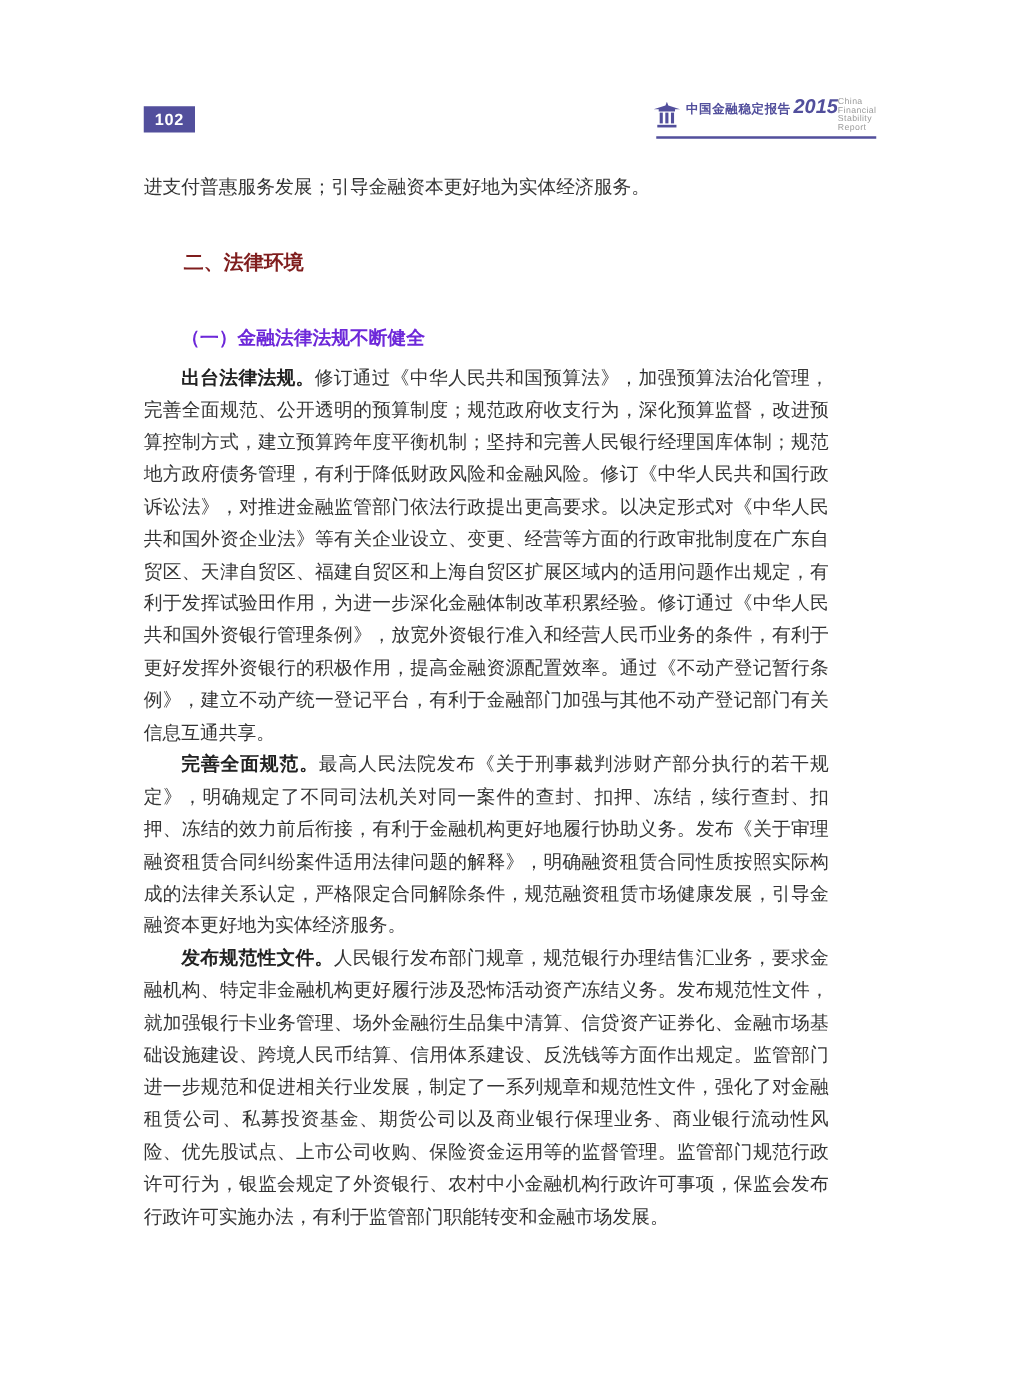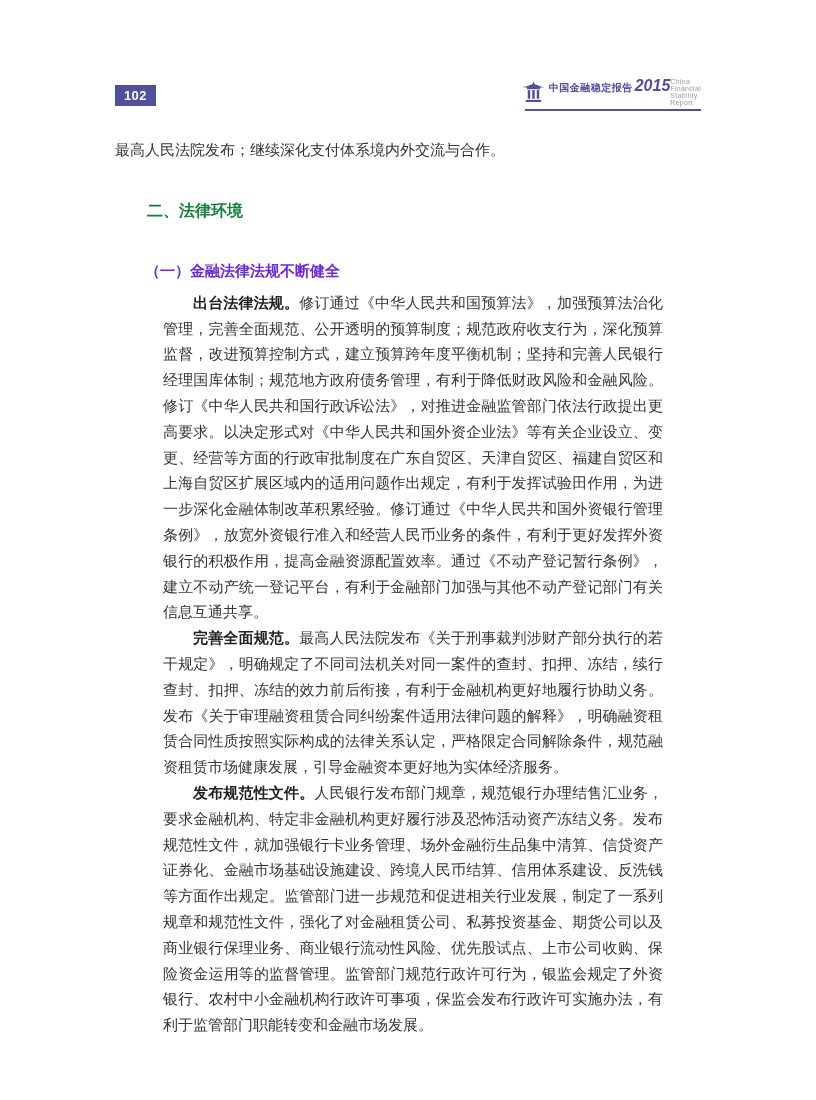--- a/index.html
+++ b/index.html
@@ -59,38 +59,38 @@
     width: 548px;
     color: #343434;
     font-size: 15px;
     line-height: 25.8px;
     text-align: justify;
   }
   .intro-para { text-indent: 0; }
   .section-heading {
     margin-top: 34px;
     text-indent: 2em;
-    color: #15803d;
+    color: #7f1d1d;
     font-family: "Liberation Sans", "DejaVu Sans", sans-serif;
     font-size: 16px;
     font-weight: bold;
     line-height: 26px;
     text-align: left;
   }
   .subsection-heading {
     margin-top: 34px;
     text-indent: 2em;
     color: #6d28d9;
     font-family: "Liberation Sans", "DejaVu Sans", sans-serif;
     font-size: 15px;
     font-weight: bold;
     line-height: 26px;
     text-align: left;
   }
-  .body-para { text-indent: 2em; margin-left: 48px; }
+  .body-para { text-indent: 2em; }
   .body-para.first-after-heading { margin-top: 7px; }
   .para-lead { font-weight: bold; color: #222222; }
 </style>
 </head>
 <body>
 
 <div class="page">
 
   <header class="page-header">
     <div class="page-number-box">
@@ -114,21 +114,21 @@
           </span>
           <span class="logo-subtitle-en">China Financial Stability Report</span>
         </span>
       </div>
       <div class="header-rule"></div>
     </div>
   </header>
 
   <main class="content">
 
-    <p class="intro-para">最高人民法院发布；继续深化支付体系境内外交流与合作。</p>
+    <p class="intro-para">进支付普惠服务发展；引导金融资本更好地为实体经济服务。</p>
 
     <h2 class="section-heading">二、法律环境</h2>
 
     <h3 class="subsection-heading">（一）金融法律法规不断健全</h3>
 
     <p class="body-para first-after-heading"><strong class="para-lead">出台法律法规。</strong><span>修订通过《中华人民共和国预算法》，加强预算法治化管理，完善全面规范、公开透明的预算制度；规范政府收支行为，深化预算监督，改进预算控制方式，建立预算跨年度平衡机制；坚持和完善人民银行经理国库体制；规范地方政府债务管理，有利于降低财政风险和金融风险。修订《中华人民共和国行政诉讼法》，对推进金融监管部门依法行政提出更高要求。以决定形式对《中华人民共和国外资企业法》等有关企业设立、变更、经营等方面的行政审批制度在广东自贸区、天津自贸区、福建自贸区和上海自贸区扩展区域内的适用问题作出规定，有利于发挥试验田作用，为进一步深化金融体制改革积累经验。修订通过《中华人民共和国外资银行管理条例》，放宽外资银行准入和经营人民币业务的条件，有利于更好发挥外资银行的积极作用，提高金融资源配置效率。通过《不动产登记暂行条例》，建立不动产统一登记平台，有利于金融部门加强与其他不动产登记部门有关信息互通共享。</span></p>
 
     <p class="body-para"><strong class="para-lead">完善全面规范。</strong><span>最高人民法院发布《关于刑事裁判涉财产部分执行的若干规定》，明确规定了不同司法机关对同一案件的查封、扣押、冻结，续行查封、扣押、冻结的效力前后衔接，有利于金融机构更好地履行协助义务。发布《关于审理融资租赁合同纠纷案件适用法律问题的解释》，明确融资租赁合同性质按照实际构成的法律关系认定，严格限定合同解除条件，规范融资租赁市场健康发展，引导金融资本更好地为实体经济服务。</span></p>
 
     <p class="body-para"><strong class="para-lead">发布规范性文件。</strong><span>人民银行发布部门规章，规范银行办理结售汇业务，要求金融机构、特定非金融机构更好履行涉及恐怖活动资产冻结义务。发布规范性文件，就加强银行卡业务管理、场外金融衍生品集中清算、信贷资产证券化、金融市场基础设施建设、跨境人民币结算、信用体系建设、反洗钱等方面作出规定。监管部门进一步规范和促进相关行业发展，制定了一系列规章和规范性文件，强化了对金融租赁公司、私募投资基金、期货公司以及商业银行保理业务、商业银行流动性风险、优先股试点、上市公司收购、保险资金运用等的监督管理。监管部门规范行政许可行为，银监会规定了外资银行、农村中小金融机构行政许可事项，保监会发布行政许可实施办法，有利于监管部门职能转变和金融市场发展。</span></p>

